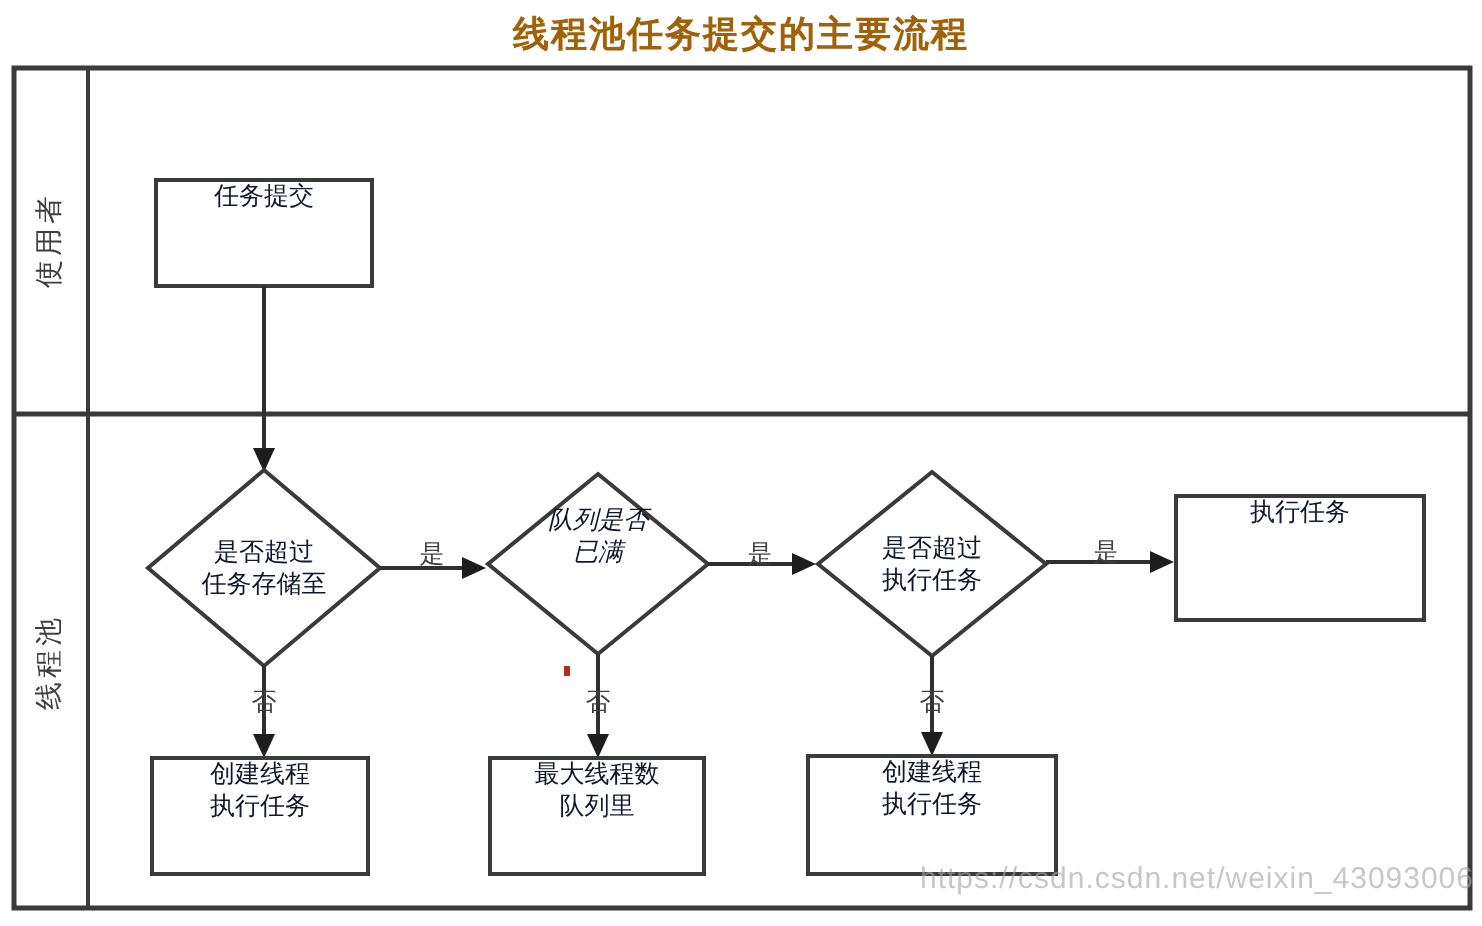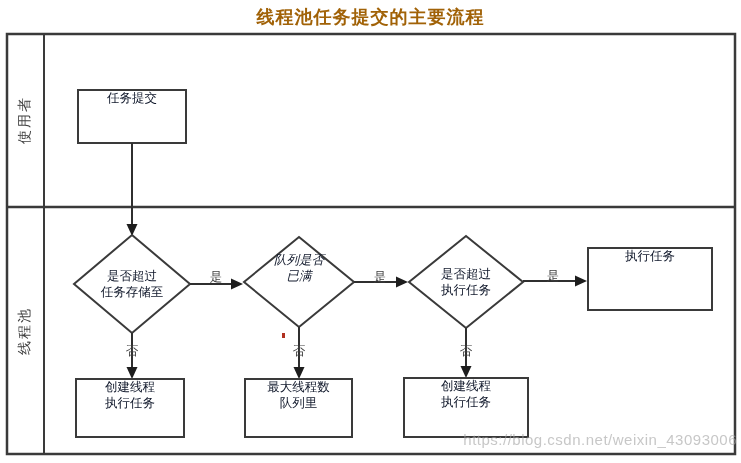--- a/index.html
+++ b/index.html
@@ -116,15 +116,15 @@
     <span>执行任务</span>
   </div>
 
   <div class="edge-label" style="left:206px;top:270px;">是</div>
   <div class="edge-label" style="left:370px;top:270px;">是</div>
   <div class="edge-label" style="left:543px;top:269px;">是</div>
   <div class="edge-label" style="left:122px;top:344px;">否</div>
   <div class="edge-label" style="left:289px;top:344px;">否</div>
   <div class="edge-label" style="left:456px;top:344px;">否</div>
 
-  <div class="watermark">https://blog.csdn.net/weixin_43093006</div>
+  <div class="watermark">https://csdn.csdn.net/weixin_43093006</div>
 
 </div>
 
 </body></html>

